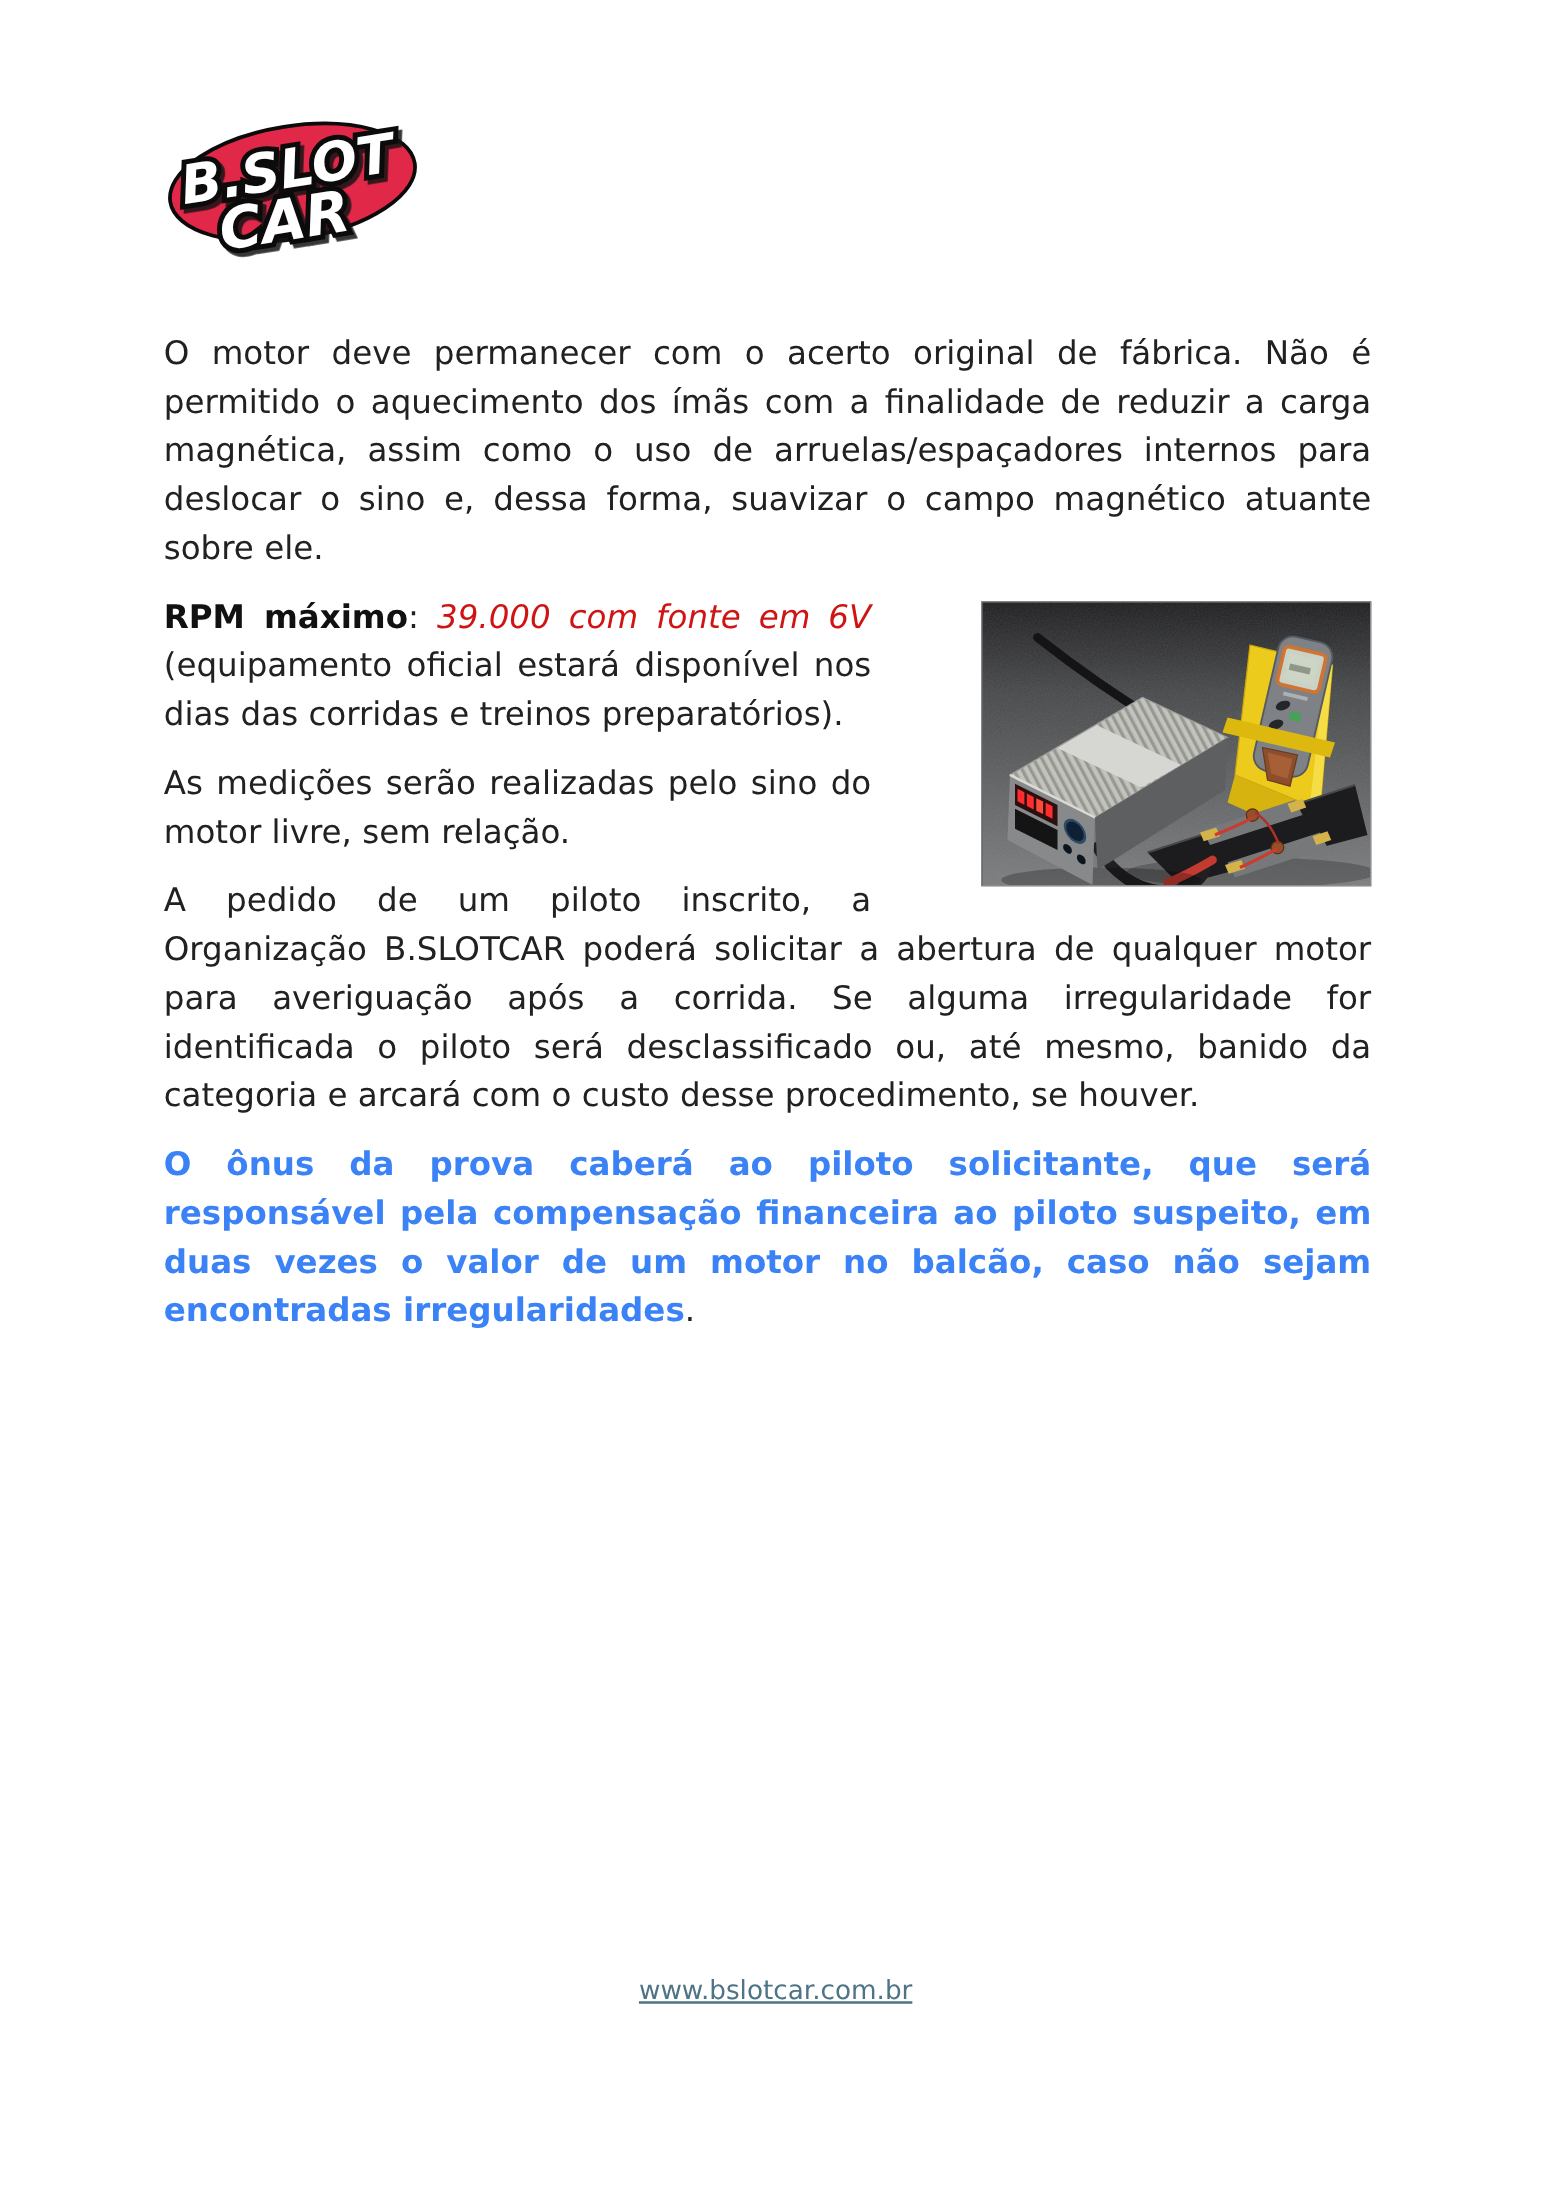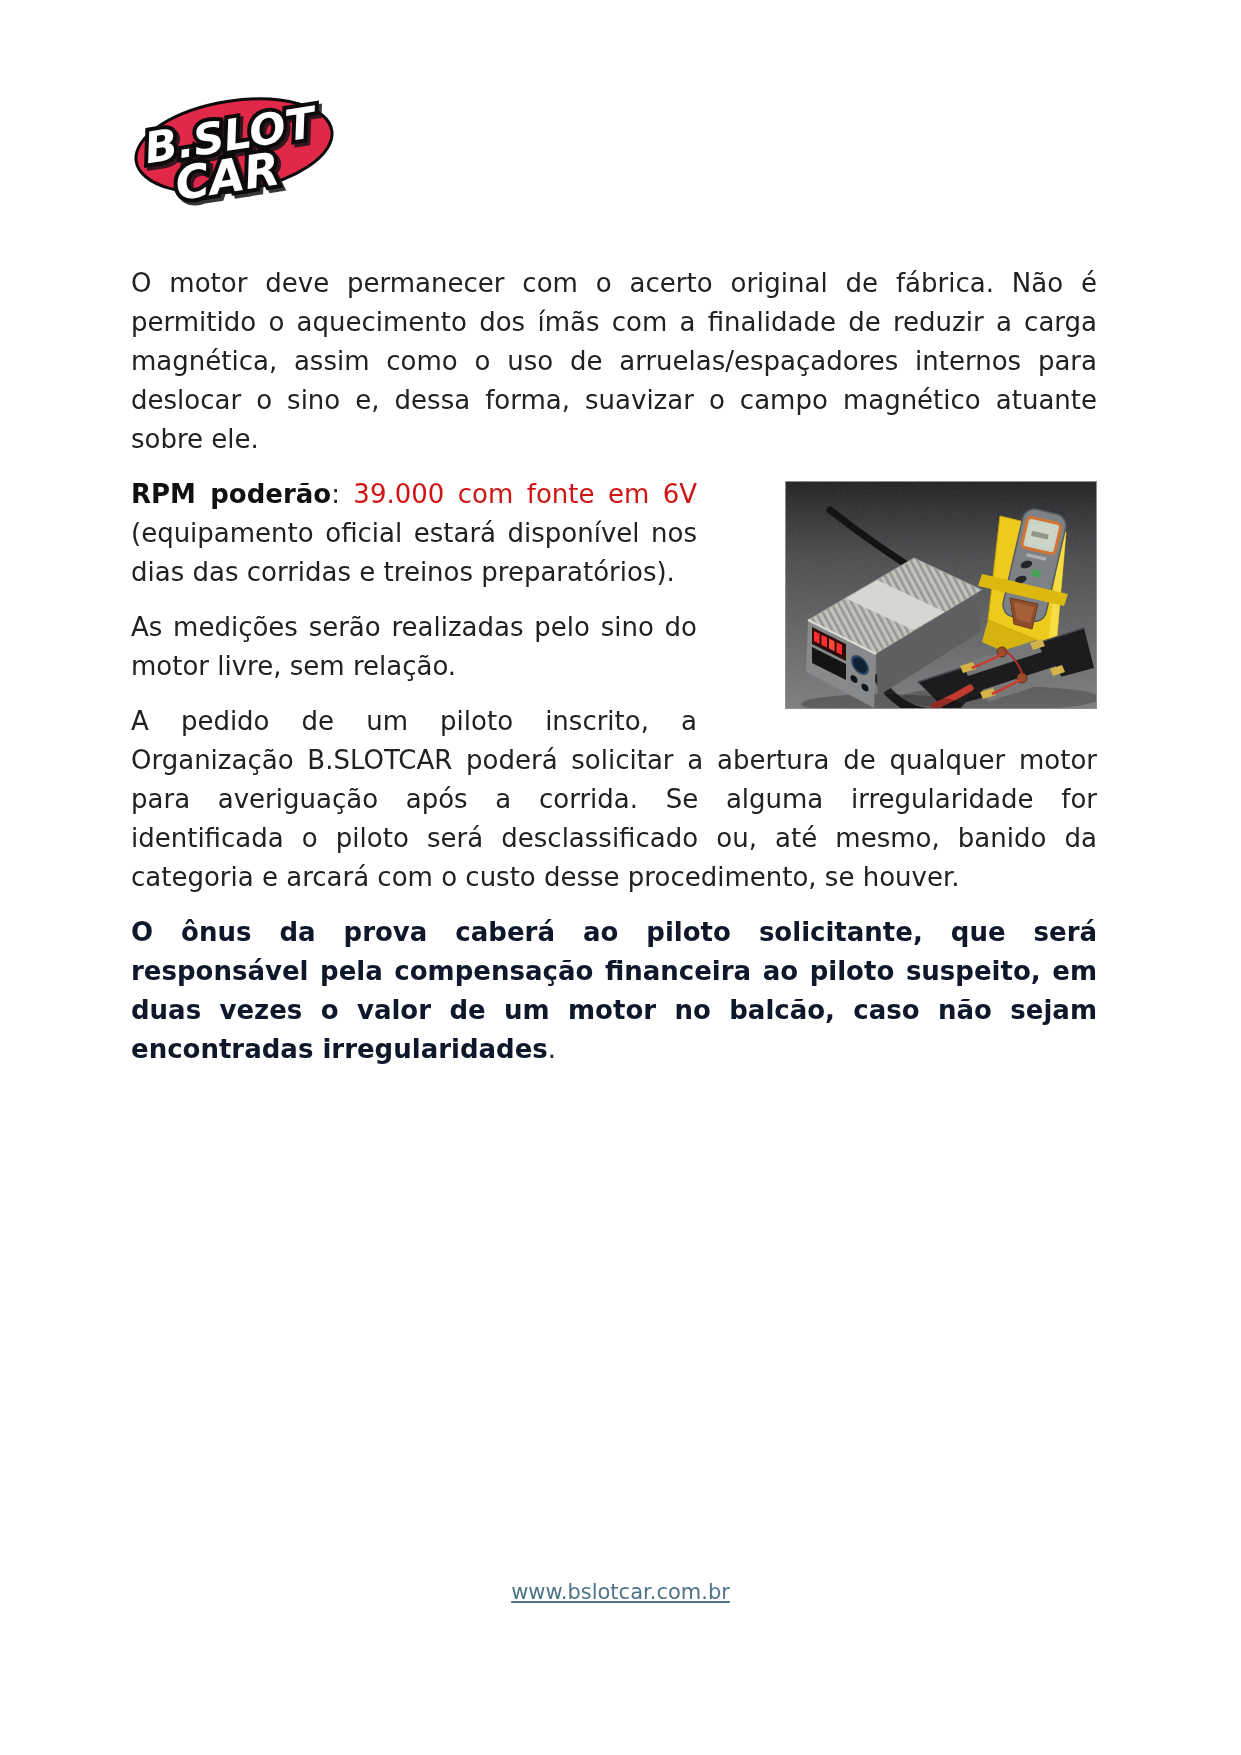--- a/index.html
+++ b/index.html
@@ -22,22 +22,22 @@
     text-align:justify;
   }
   .content p { margin:16px 0 13px 0; }
   .photo-float {
     float:right; width:312px; height:228px;
     margin:9px 0 4px 88px;
     border:1px solid #8d8d8d; background:#3c3d3f;
   }
   .photo-float svg { display:block; }
   .rpm-label { font-weight:bold; color:#111111; }
-  .rpm-value { color:#d01414; }
-  .bold-para strong { font-weight:bold; color:#0f172a; }
+  .rpm-value { color:#d01414;font-style:italic; }
+  .bold-para strong { font-weight:bold; color:#3b82f6; }
   .footer {
     position:absolute; left:0; top:1579px; width:1241px;
     text-align:center; font-size:21px; line-height:26px;
   }
   .footer a {
     color:#4e7486; text-decoration:underline; cursor:pointer;
     font-family:"DejaVu Sans","Liberation Sans",sans-serif;
   }
   .logo-text {
     font-family:"DejaVu Sans","Liberation Sans",sans-serif;
@@ -151,21 +151,21 @@
             <rect x="50.5" y="135" width="5.5" height="10" fill="#ff2d2d"></rect>
             <rect x="26" y="152" width="34" height="16" fill="#141414"></rect>
             <circle cx="74" cy="146" r="8" fill="#0e2033" stroke="#2e4a66" stroke-width="2"></circle>
             <circle cx="68" cy="163" r="3.5" fill="#0c141c"></circle>
             <circle cx="79" cy="166" r="3.5" fill="#0c141c"></circle>
           </g>
         </g>
       </svg>
     </div>
 
-    <p><strong class="rpm-label">RPM poderão</strong><span>: </span><span class="rpm-value">39.000 com fonte em 6V</span><span> (equipamento oficial estará disponível nos dias das corridas e treinos preparatórios).</span></p>
+    <p><strong class="rpm-label">RPM máximo</strong><span>: </span><span class="rpm-value">39.000 com fonte em 6V</span><span> (equipamento oficial estará disponível nos dias das corridas e treinos preparatórios).</span></p>
 
     <p>As medições serão realizadas pelo sino do motor livre, sem relação.</p>
 
 
 
     <p>A pedido de um piloto inscrito, a Organização B.SLOTCAR poderá solicitar a abertura de qualquer motor para averiguação após a corrida. Se alguma irregularidade for identificada o piloto será desclassificado ou, até mesmo, banido da categoria e arcará com o custo desse procedimento, se houver.</p>
 
     <p class="bold-para"><strong>O ônus da prova caberá ao piloto solicitante, que será responsável pela compensação financeira ao piloto suspeito, em duas vezes o valor de um motor no balcão, caso não sejam encontradas irregularidades</strong><span>.</span></p>
 
 

